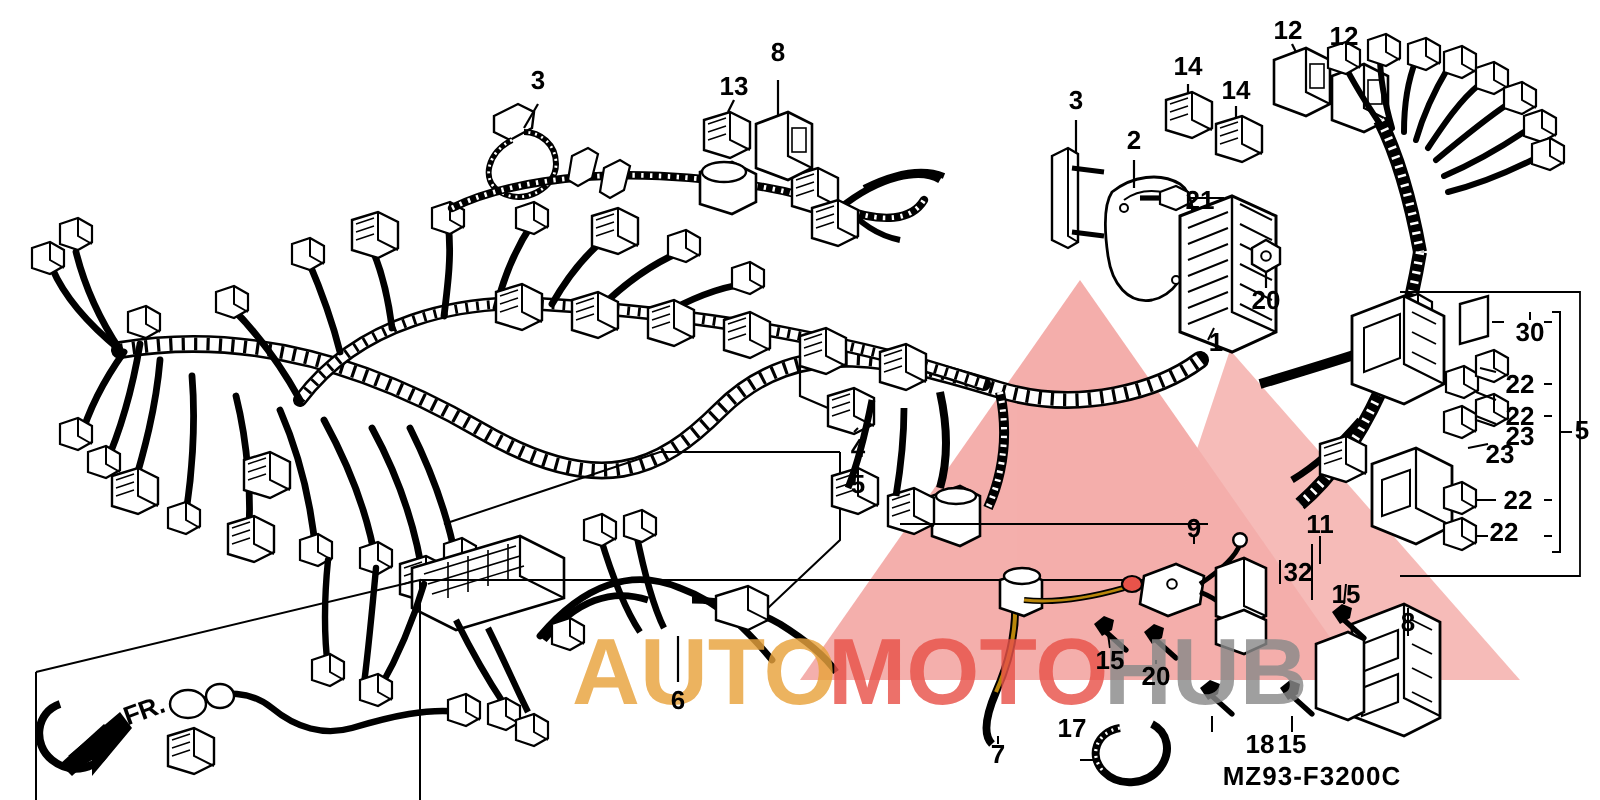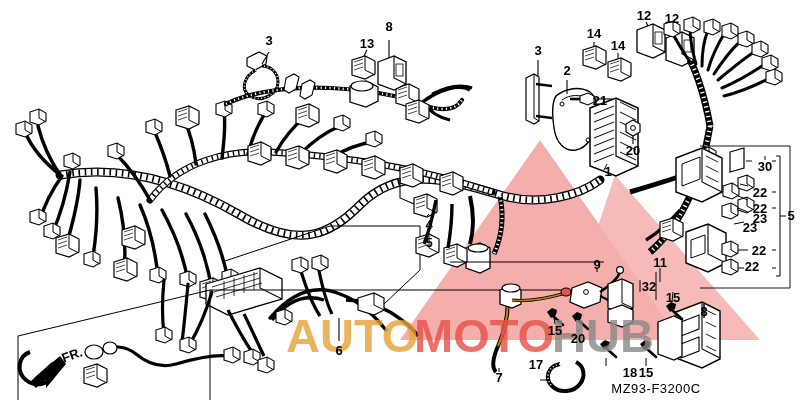--- a/index.html
+++ b/index.html
@@ -3,21 +3,21 @@
 <meta charset="utf-8">
 <style>
   html,body{margin:0;padding:0;background:#fff;}
   body{width:800px;height:400px;overflow:hidden;
        font-family:"Liberation Sans",sans-serif;}
   #stage{position:relative;width:800px;height:400px;background:#fff;}
   #art{position:absolute;left:0;top:0;width:800px;height:400px;}
   .lbl{position:absolute;font-family:"Liberation Sans",sans-serif;
        font-size:13px;font-weight:700;color:#000;line-height:1;
        white-space:nowrap;transform:translate(-50%,-50%);}
-  .pn{position:absolute;font-size:13px;font-weight:400;color:#000;
+  .pn{position:absolute;font-size:13px;font-weight:700;color:#000;
       letter-spacing:.5px;white-space:nowrap;transform:translate(-50%,-50%);}
   .fr{position:absolute;font-size:13px;font-weight:700;color:#000;
       transform:translate(-50%,-50%) rotate(-20deg);}
 </style>
 </head>
 <body>
 
 <div id="stage">
 
   <svg id="art" viewBox="0 0 800 400">

